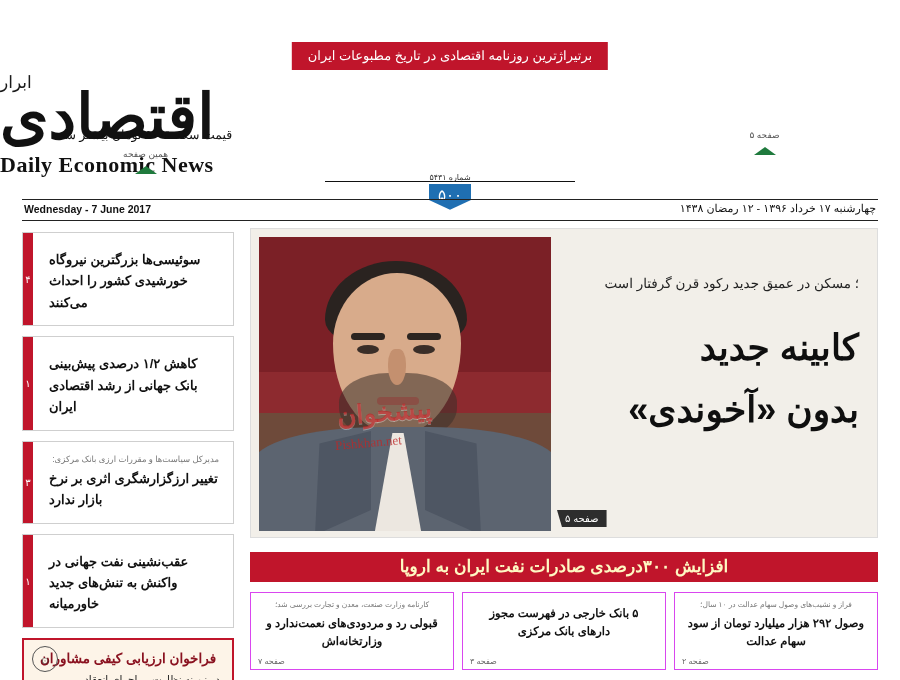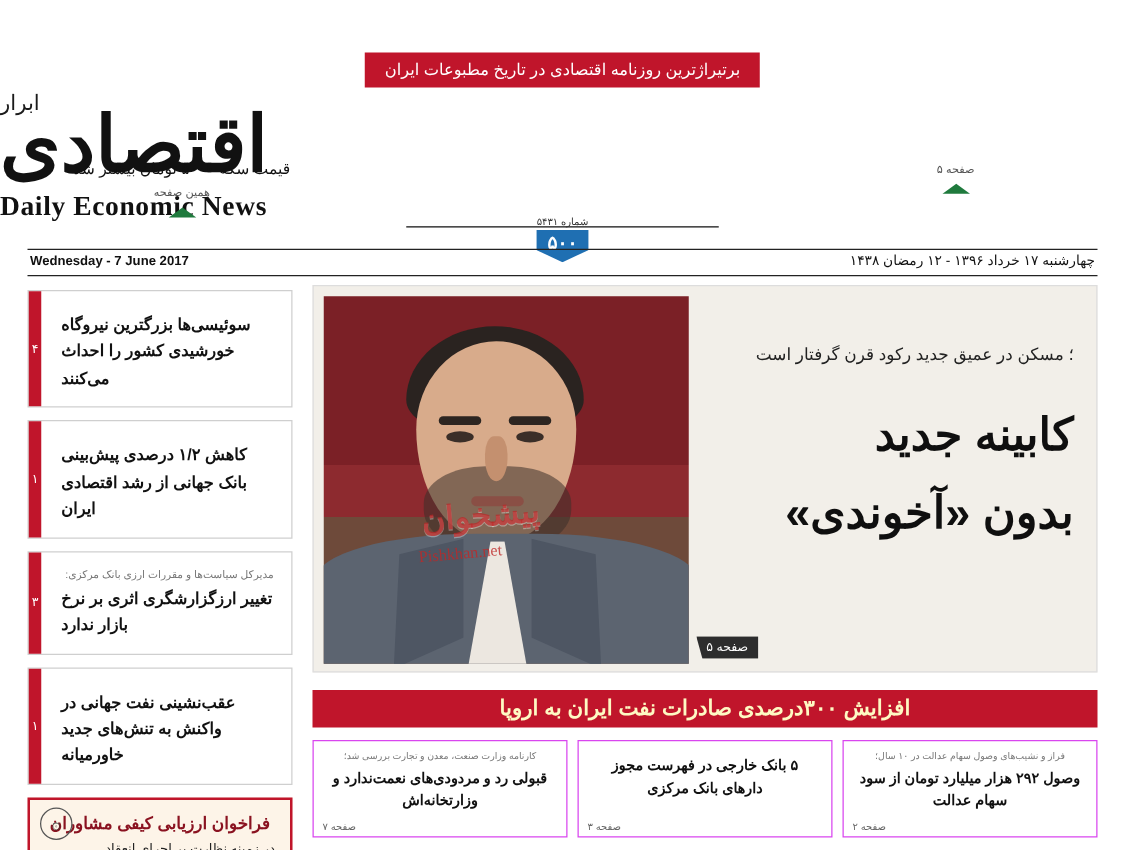--- a/index.html
+++ b/index.html
@@ -75,21 +75,21 @@
   }
   .seal-top {
     font-size: 8px; color: #333; line-height: 1.1;
   }
   .seal-badge {
     width: 42px; height: 26px;
     margin: 1px auto 0 auto;
     background: #1f6fb2;
     color: #fff;
     font-size: 15px;
-    font-weight: bold;
+    font-weight: normal;
     line-height: 22px;
     clip-path: polygon(0 0, 100% 0, 100% 62%, 50% 100%, 0 62%);
   }
 
   .top-left-note, .top-right-note {
     position: absolute;
     top: 126px;
     direction: rtl;
     font-size: 12.5px;
     color: #111;

